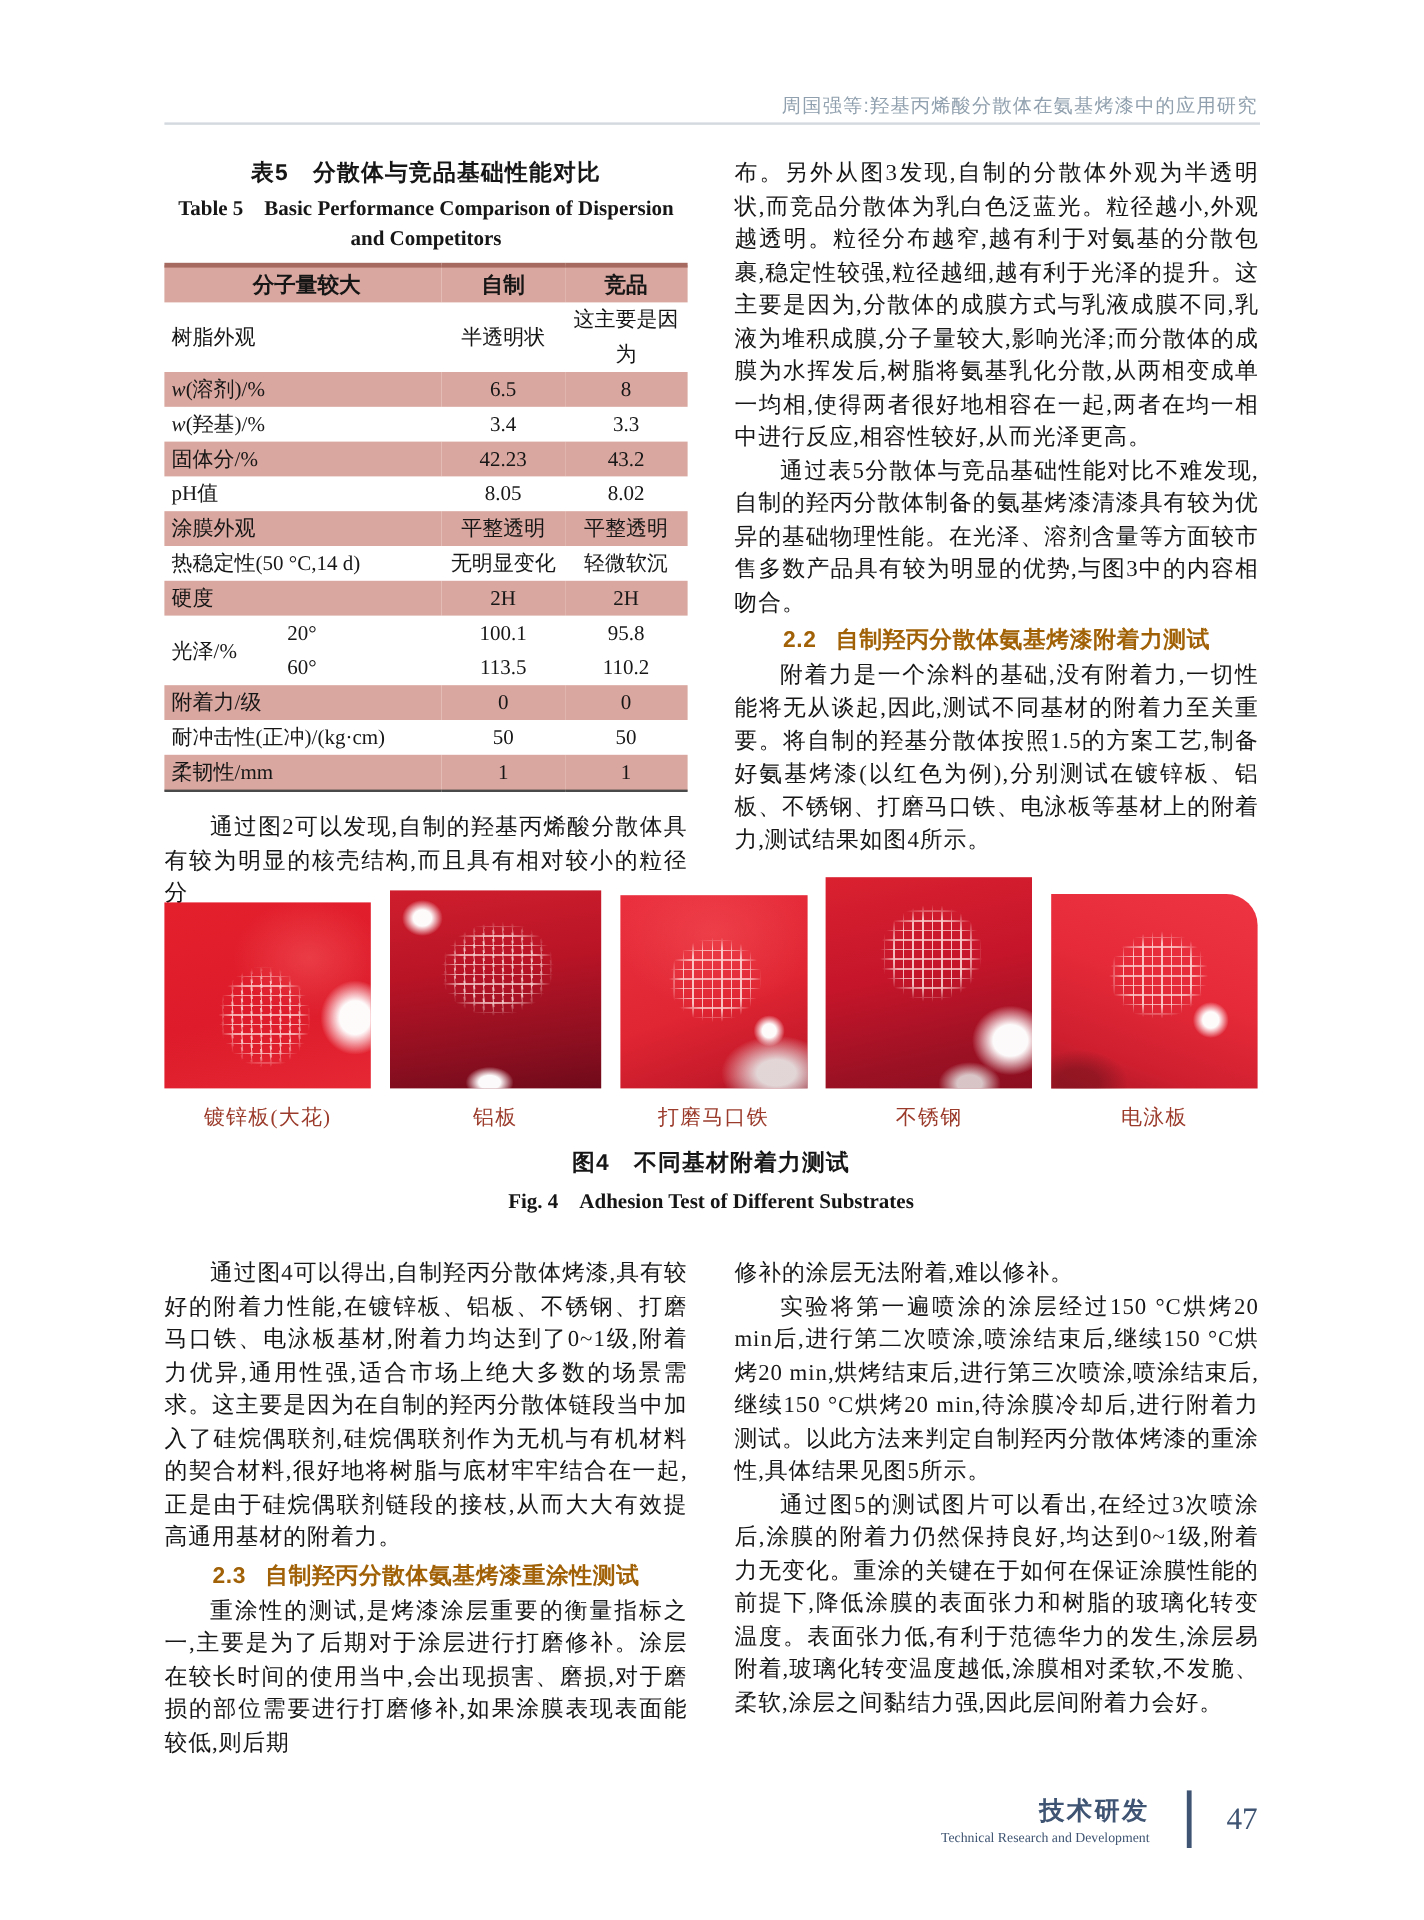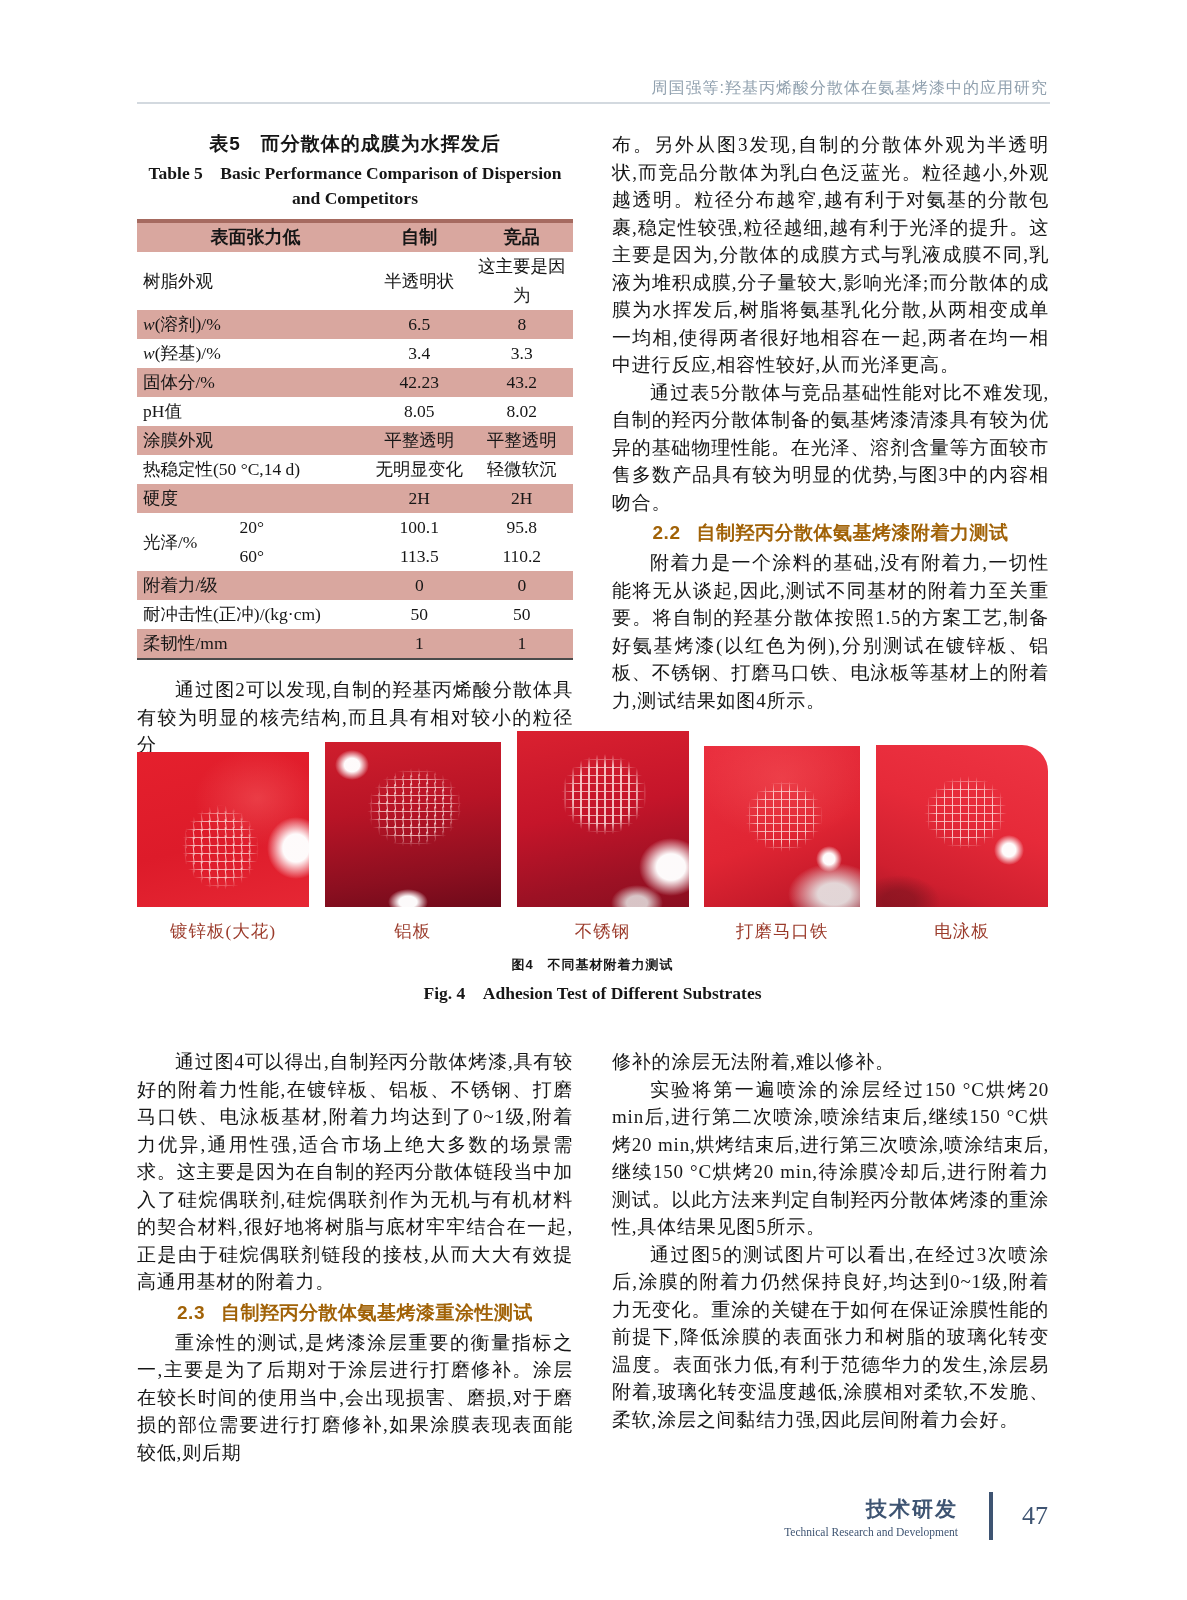--- a/index.html
+++ b/index.html
@@ -112,21 +112,21 @@
     background:radial-gradient(closest-side, rgba(229,224,224,.95) 35%, rgba(229,224,224,0)); }
 
   .photo-5 { width:172px; height:162px; border-top-right-radius:26px;
     background:linear-gradient(200deg,#ee3443 0%,#e62a39 45%,#cf1f2f 80%,#aa1626 100%); }
   .photo-5 .hatch { left:28%; top:19%; width:48%; height:45%; }
   .photo-5 .b1 { right:14%; bottom:26%; width:30px; height:30px; }
   .photo-5 .b2 { left:-18px; bottom:-20px; width:82px; height:52px; border-radius:50%;
     background:radial-gradient(closest-side, rgba(110,18,28,.5) 40%, rgba(110,18,28,0)); }
 
   .cap-zh {
-    text-align:center; font-weight:bold; font-size:13px; margin-top:13px; letter-spacing:1px;
+    text-align:center; font-weight:bold; font-size:19px; margin-top:13px; letter-spacing:1px;
     font-family:"Liberation Sans","DejaVu Sans",sans-serif;
   }
   .cap-en { text-align:center; font-weight:bold; font-size:17.5px; margin-top:7px; }
 
   
   .page-footer {
     position:absolute; left:137px; top:1492px; width:911px;
     display:flex; justify-content:flex-end; align-items:center;gap:19px;
   }
   .f-text { text-align:right; }
@@ -142,29 +142,29 @@
 </style>
 </head>
 <body>
 
 <div class="page">
 
   <div class="running-head">周国强等:羟基丙烯酸分散体在氨基烤漆中的应用研究</div>
   <div class="head-rule"></div>
 
   <section class="col col-tl">
-    <div class="tbl-title-zh">表5　而分散体的成膜为水挥发后</div>
+    <div class="tbl-title-zh">表5　分散体与竞品基础性能对比</div>
     <div class="tbl-title-en">
       <div>Table 5　Basic Performance Comparison of Dispersion</div>
       <div>and Competitors</div>
     </div>
     <table class="perf-table">
       <thead>
         <tr>
-          <th class="c-label">表面张力低</th>
+          <th class="c-label">分子量较大</th>
           <th class="c-val">自制</th>
           <th class="c-val">竞品</th>
         </tr>
       </thead>
       <tbody>
           <tr>
             <td class="c-label">树脂外观</td>
             <td class="c-val">半透明状</td>
             <td class="c-val">这主要是因为</td>
           </tr>
@@ -266,34 +266,34 @@
         </div>
         <div class="photo-col">
           <div class="photo photo-2">
             <div class="hatch"></div>
             <div class="blob b1"></div>
             <div class="blob b2"></div>
           </div>
           <div class="photo-label">铝板</div>
         </div>
         <div class="photo-col">
+          <div class="photo photo-4">
+            <div class="hatch"></div>
+            <div class="blob b1"></div>
+            <div class="blob b2"></div>
+          </div>
+          <div class="photo-label">打磨马口铁</div>
+        </div>
+        <div class="photo-col">
           <div class="photo photo-3">
             <div class="hatch"></div>
             <div class="blob b1"></div>
             <div class="blob b2"></div>
           </div>
           <div class="photo-label">不锈钢</div>
-        </div>
-        <div class="photo-col">
-          <div class="photo photo-4">
-            <div class="hatch"></div>
-            <div class="blob b1"></div>
-            <div class="blob b2"></div>
-          </div>
-          <div class="photo-label">打磨马口铁</div>
         </div>
         <div class="photo-col">
           <div class="photo photo-5">
             <div class="hatch"></div>
             <div class="blob b1"></div>
             <div class="blob b2"></div>
           </div>
           <div class="photo-label">电泳板</div>
         </div>
       </div>

